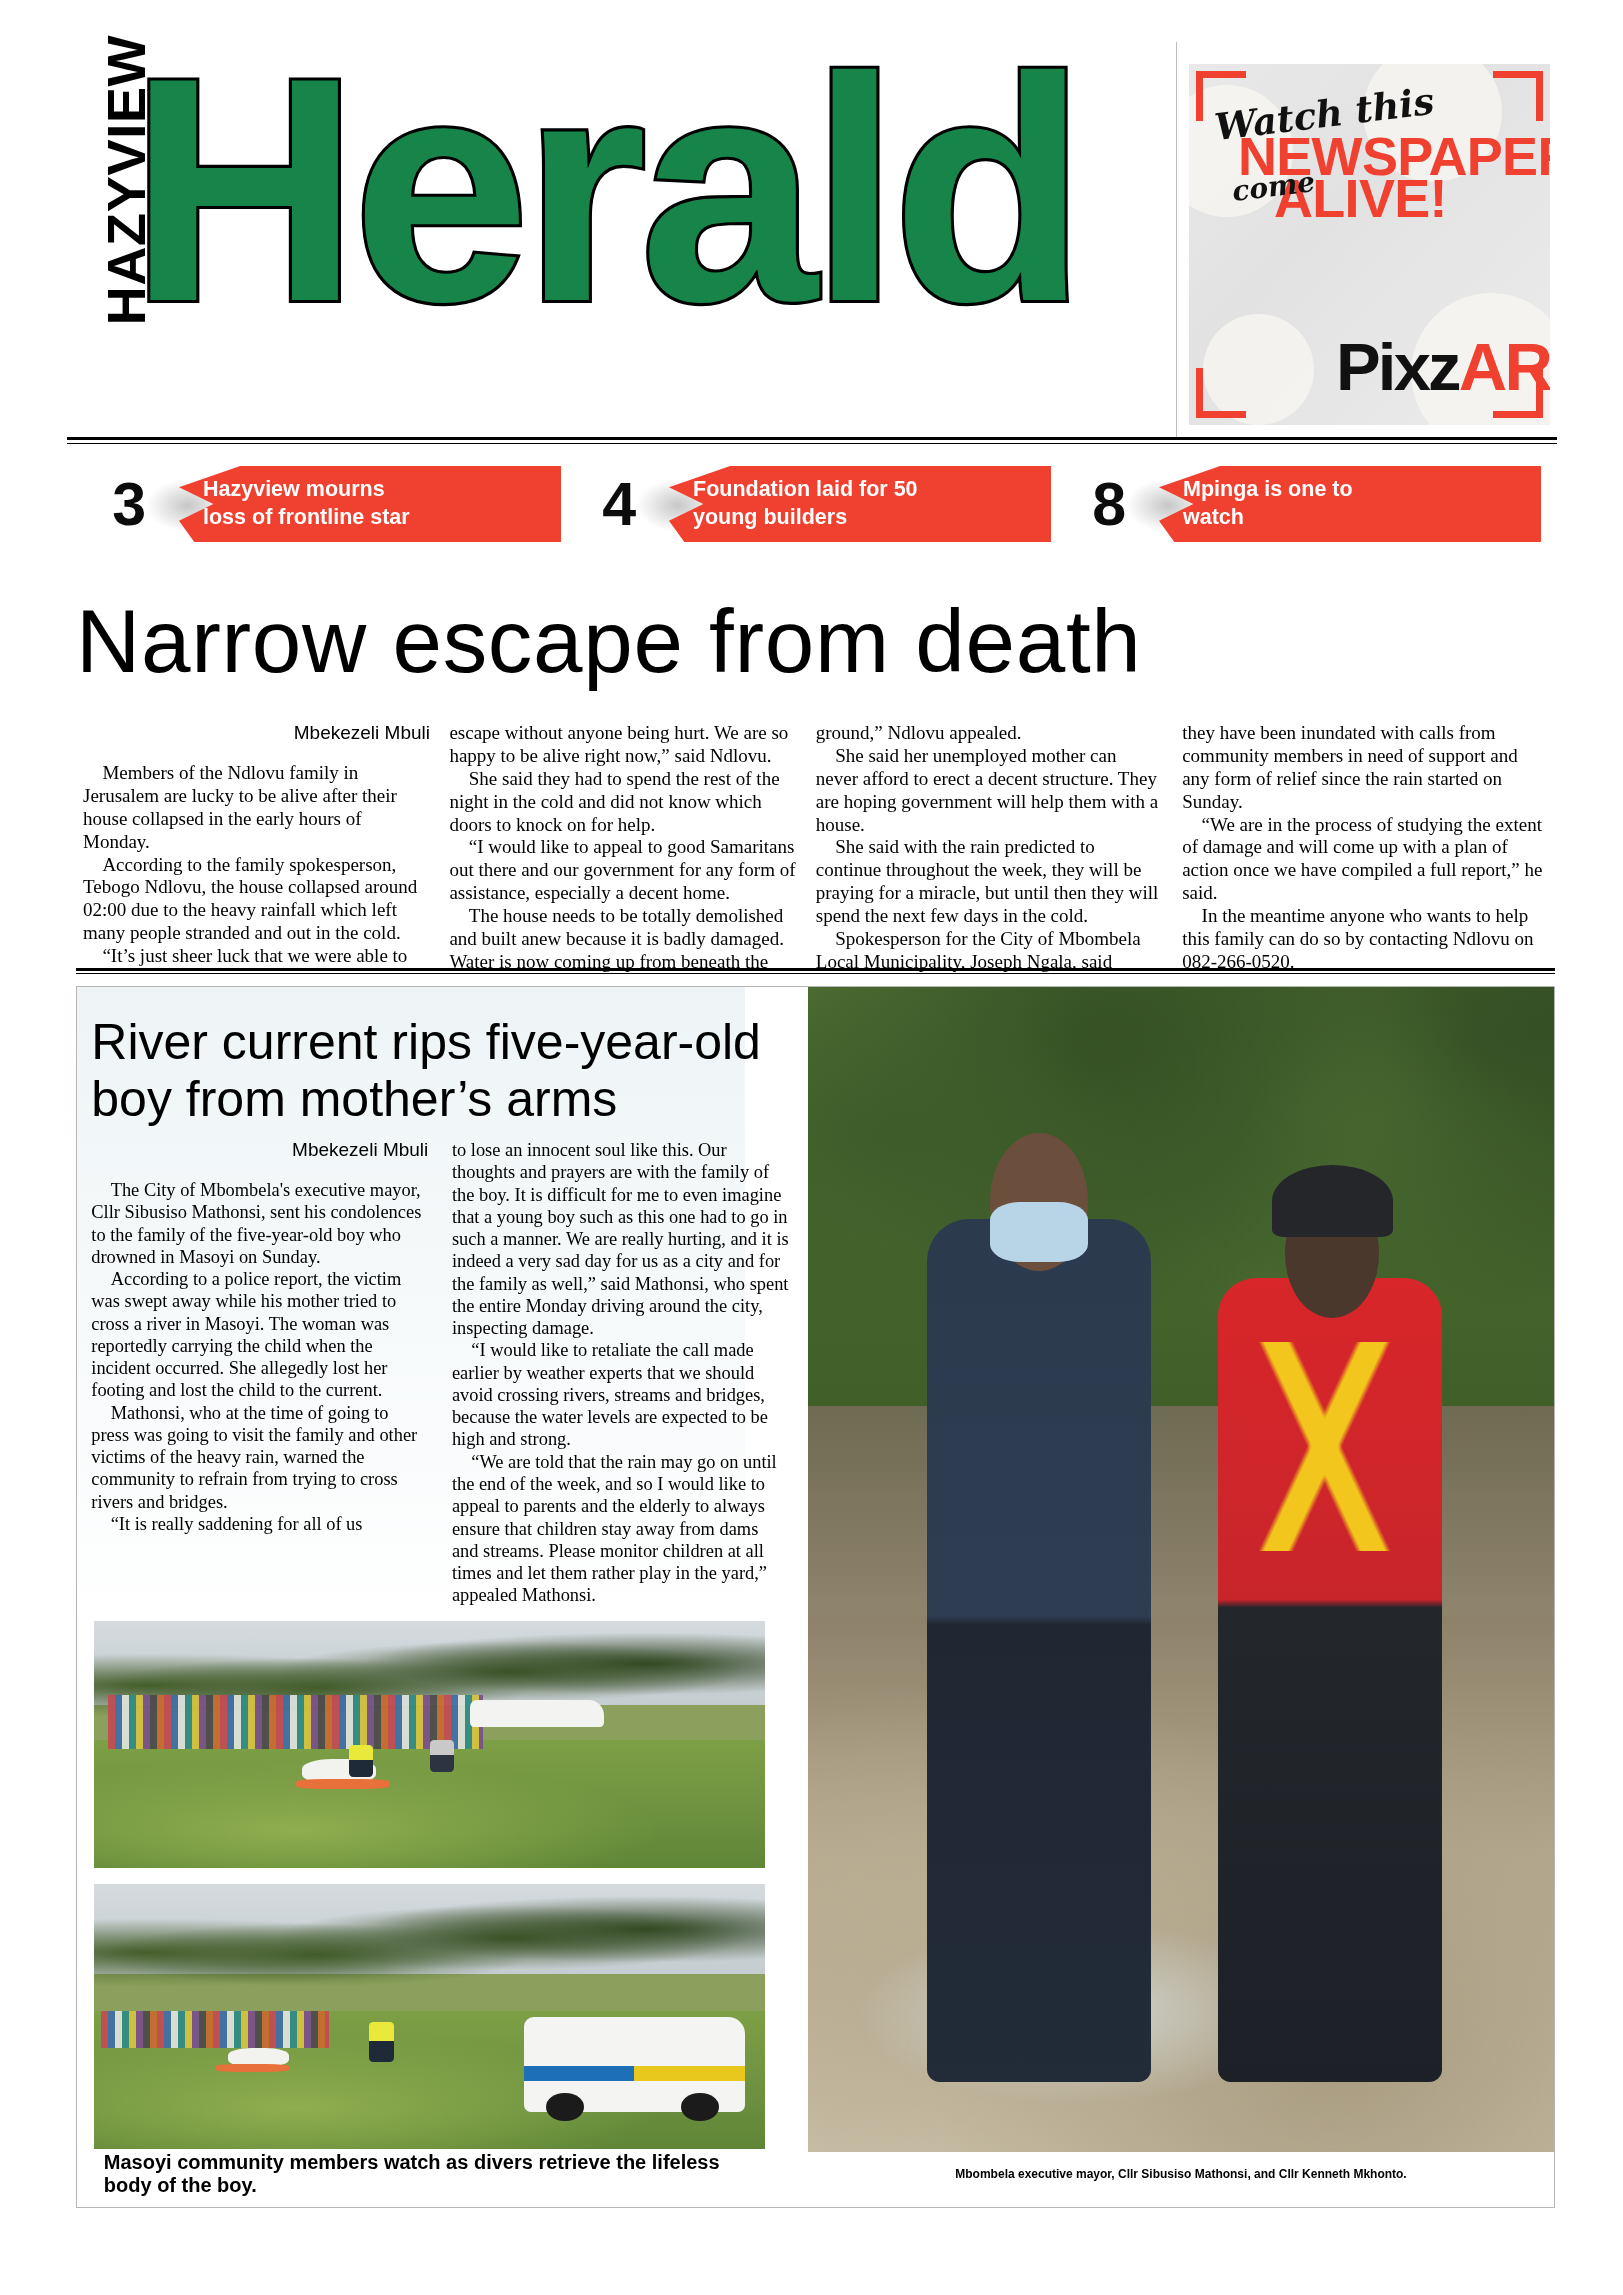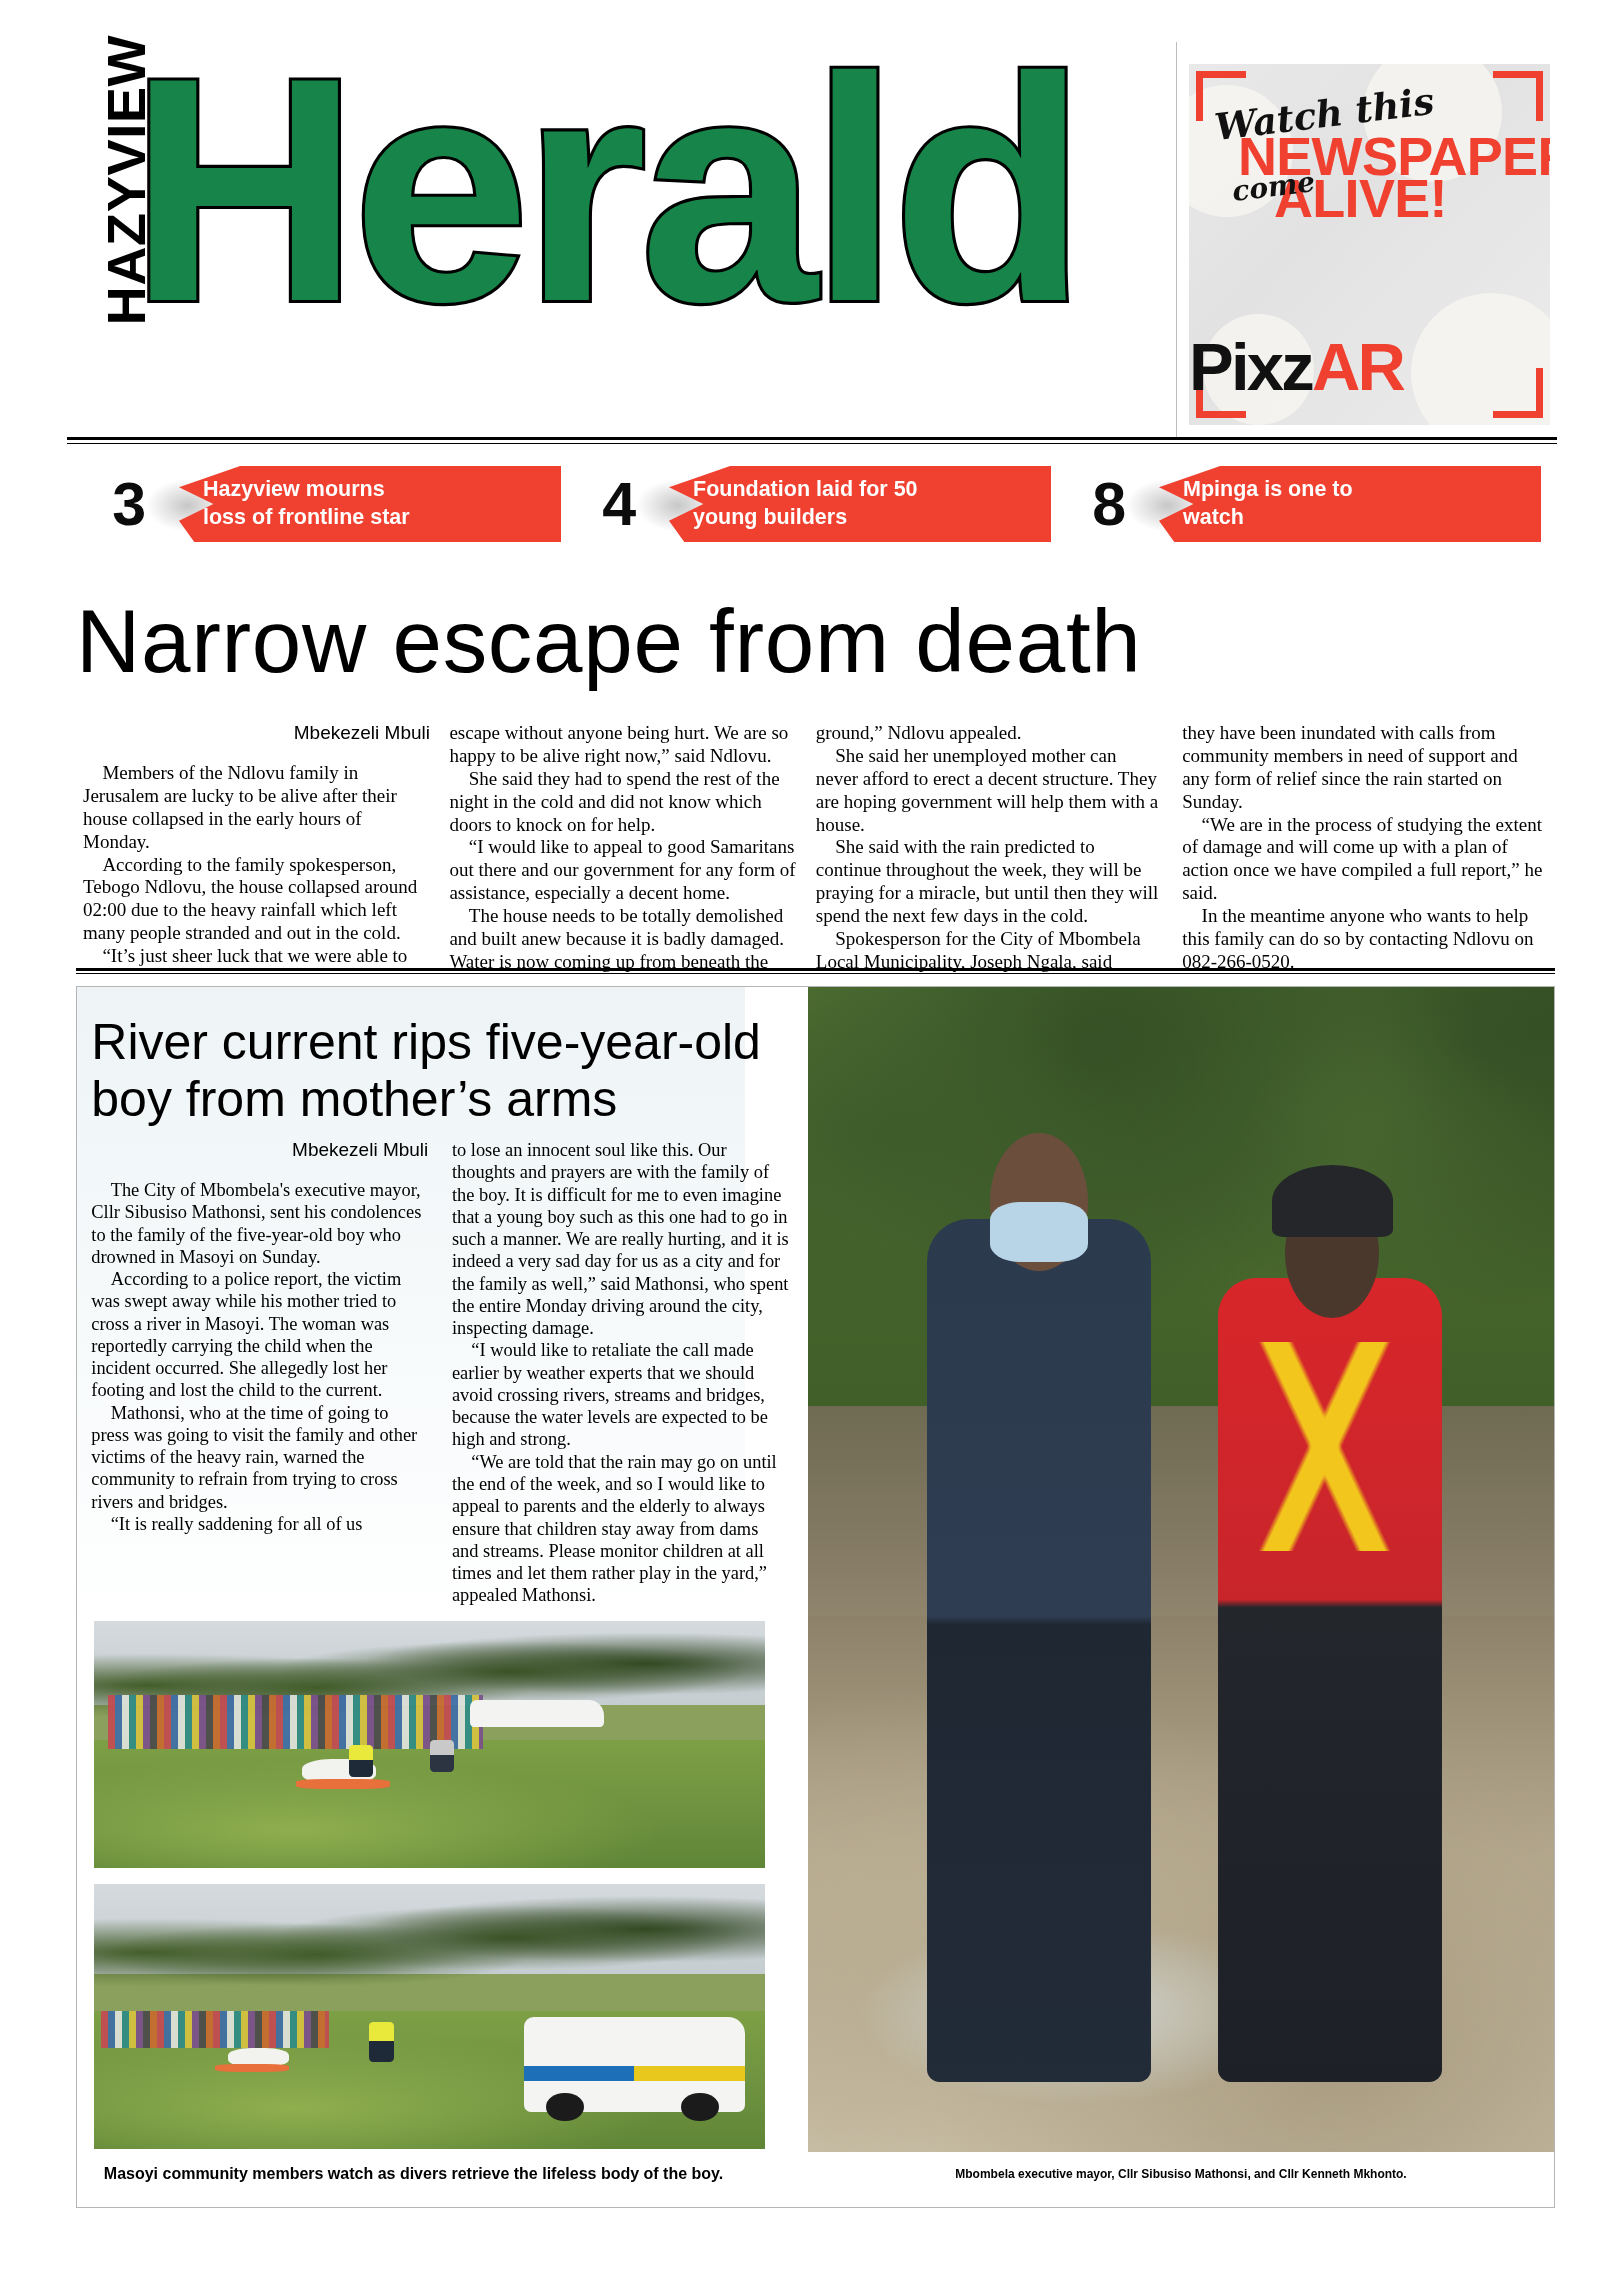--- a/index.html
+++ b/index.html
@@ -144,21 +144,21 @@
     text-align: center;
     font-family: "Liberation Sans", sans-serif;
     font-weight: bold;
     font-size: 23.6px;
     line-height: 1.22;
     color: #111;
     z-index: 3;
   }
   .pixzar-logo {
     position: absolute; left: 0; right: 0; bottom: 25px;
-    text-align: left;
+    text-align: right;
     font-family: "Liberation Sans", sans-serif;
     font-weight: bold;
     font-size: 67px;
     letter-spacing: -2.8px;
     z-index: 3;
     line-height: 1;
   }
   .pixzar-logo .blk { color: #111; }
   .pixzar-logo .red { color: #f0402f; }
 
@@ -426,21 +426,21 @@
   
   .caption-left {
     position:absolute; left: 15.3px; top: 1173px;
     width: 677px; height: 30.5px;
     background:#fff;
     display:flex; align-items:center;
     padding-left: 12.5px;
     box-sizing:border-box;
     font-family: "Liberation Sans", sans-serif;
     font-weight: bold;
-    font-size: 16px;
+    font-size: 20px;
     color:#000;
   }
   .caption-right {
     position:absolute; left: 732px; top: 1173px;
     width: 746px; height: 30.5px;
     background:#fff;
     display:flex; align-items:center; justify-content:center;
     box-sizing:border-box;
     font-family: "Liberation Sans", sans-serif;
     font-weight: bold;

